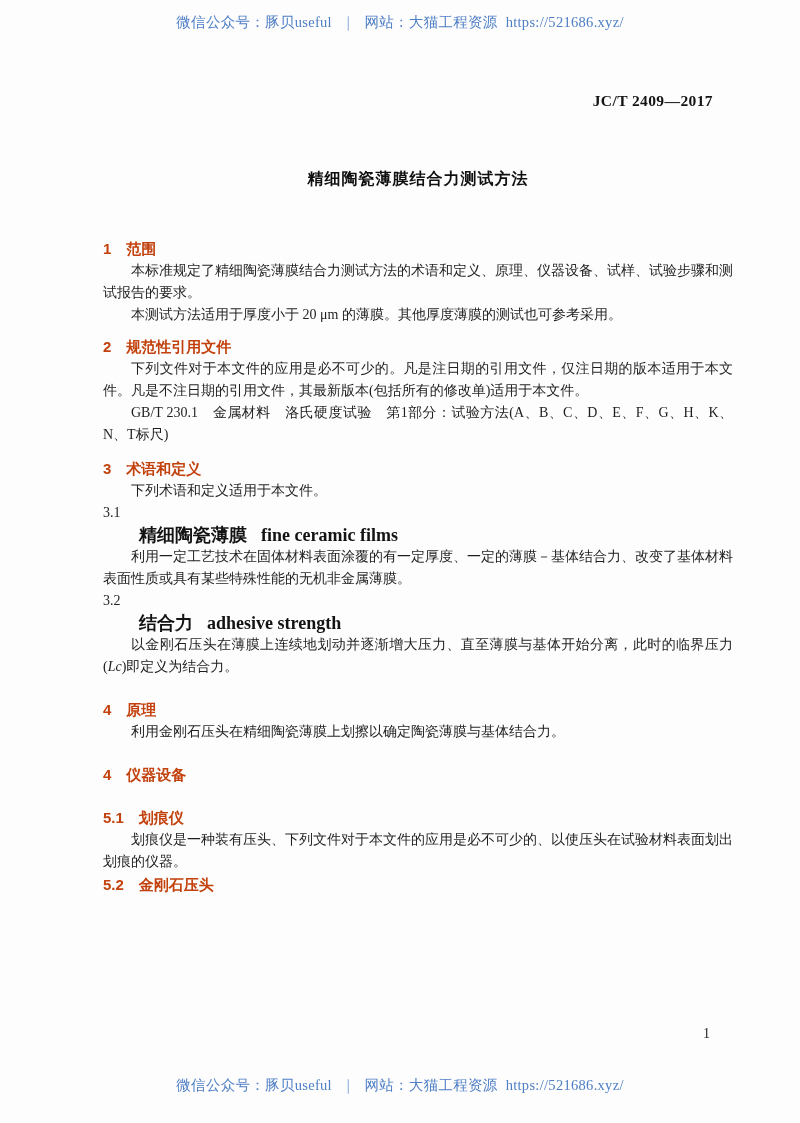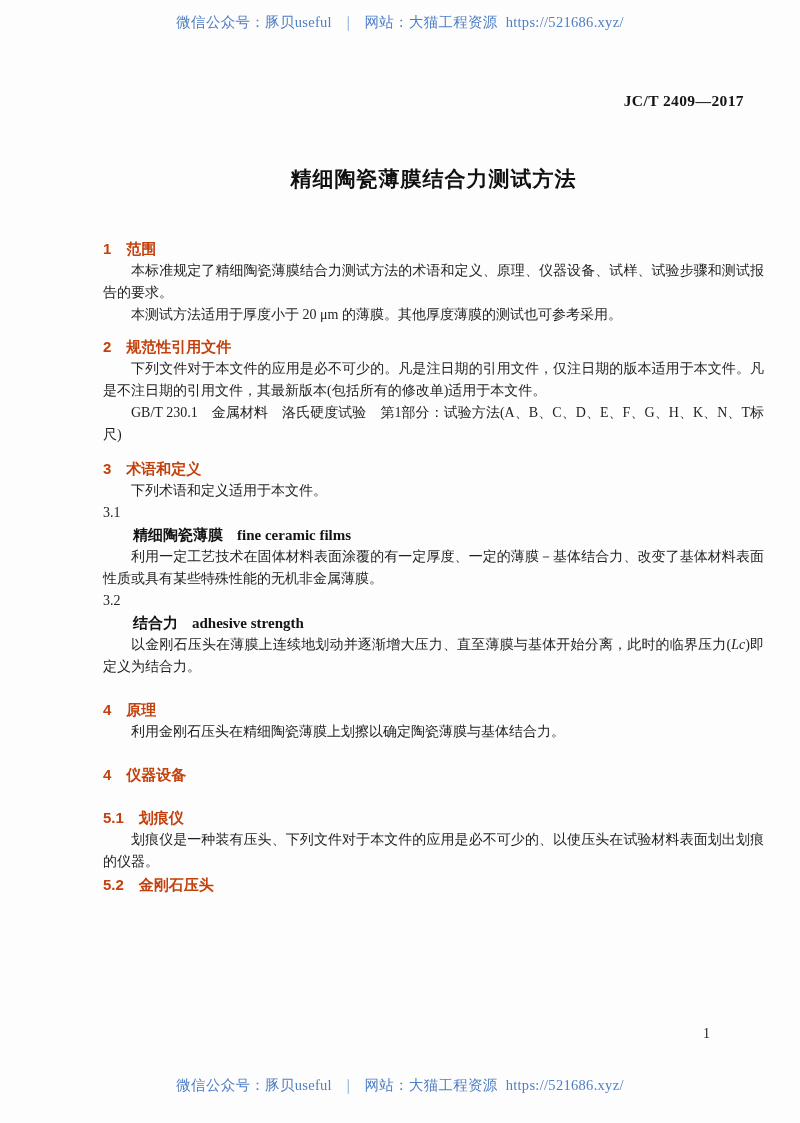--- a/index.html
+++ b/index.html
@@ -24,38 +24,38 @@
     color: #4e7ec5;
     letter-spacing: 0.3px;
     white-space: nowrap;
   }
   .wm-header { top: 13px; }
   .wm-footer { top: 1076px; }
   .wm-sep { margin: 0 9px; color: #7fa3d8; }
   .wm-url { margin-left: 8px; }
 
   
-  .content { padding: 0 36px 0 103px; }
+  .content { padding: 0 67px 0 103px; }
 
   .doc-number {
     margin-top: 92px;
     text-align: right;
     padding-right: 20px;
     font-weight: bold;
     font-size: 15.5px;
     letter-spacing: 0.4px;
     color: #141414;
   }
 
   .title {
     margin-top: 54px;
     text-align: center;
     font-family: "Liberation Sans", "DejaVu Sans", sans-serif;
     font-weight: bold;
-    font-size: 21px;
+    font-size: 16px;
     line-height: 30px;
     color: #101010;
     letter-spacing: 1px;
   }
 
   .h-sec, .h-sub {
     font-family: "Liberation Sans", "DejaVu Sans", sans-serif;
     font-weight: bold;
     font-size: 15px;
     line-height: 22px;
@@ -66,21 +66,21 @@
   p.body {
     margin: 0;
     font-size: 14px;
     line-height: 22px;
     color: #1e1e1e;
     text-align: justify;
   }
   .indent { text-indent: 2em; }
   .noindent { text-indent: 0; }
 
-  .term { margin: 0; font-size: 15px; line-height: 22px; font-weight: bold; text-indent: 2em; }
+  .term { margin: 0; font-size: 18px; line-height: 22px; font-weight: bold; text-indent: 2em; }
   .term-cn { font-family: "Liberation Sans", "DejaVu Sans", sans-serif; color: #131313; }
   .term-en { margin-left: 14px; font-family: "Liberation Serif", serif; color: #131313; }
   .sym { font-style: italic; }
 
   
   .h-s1  { margin-top: 44px; }
   .p-s1a { margin-top: 16px; }
   .h-s2  { margin-top: 10px; }
   .p-s2  { margin-top: 17px; }
   .h-s3  { margin-top: 12px; }

